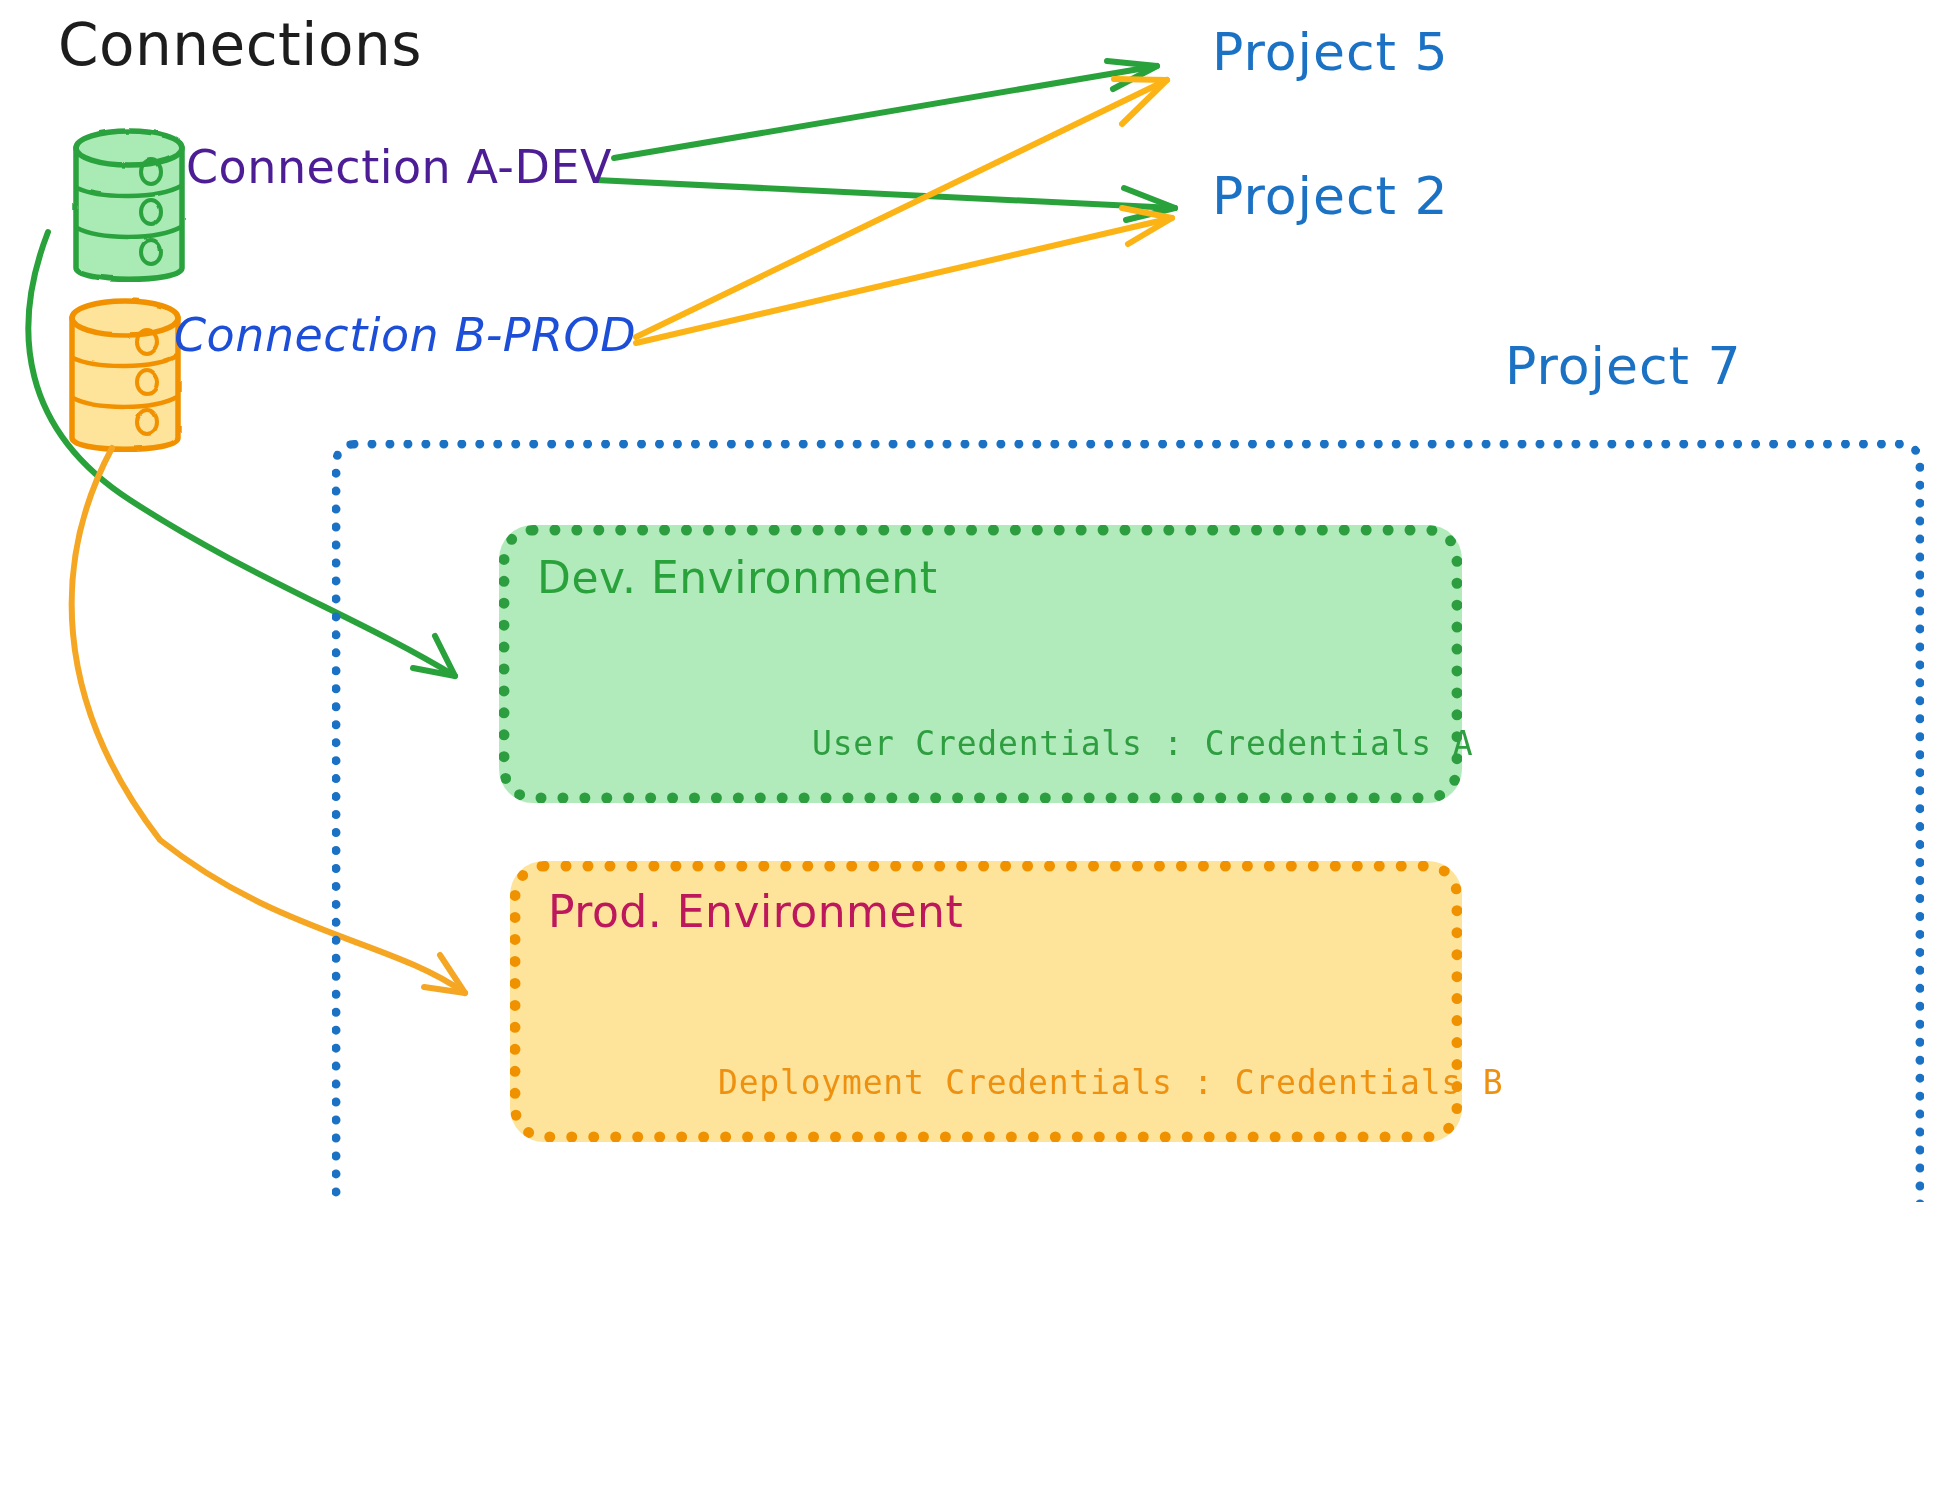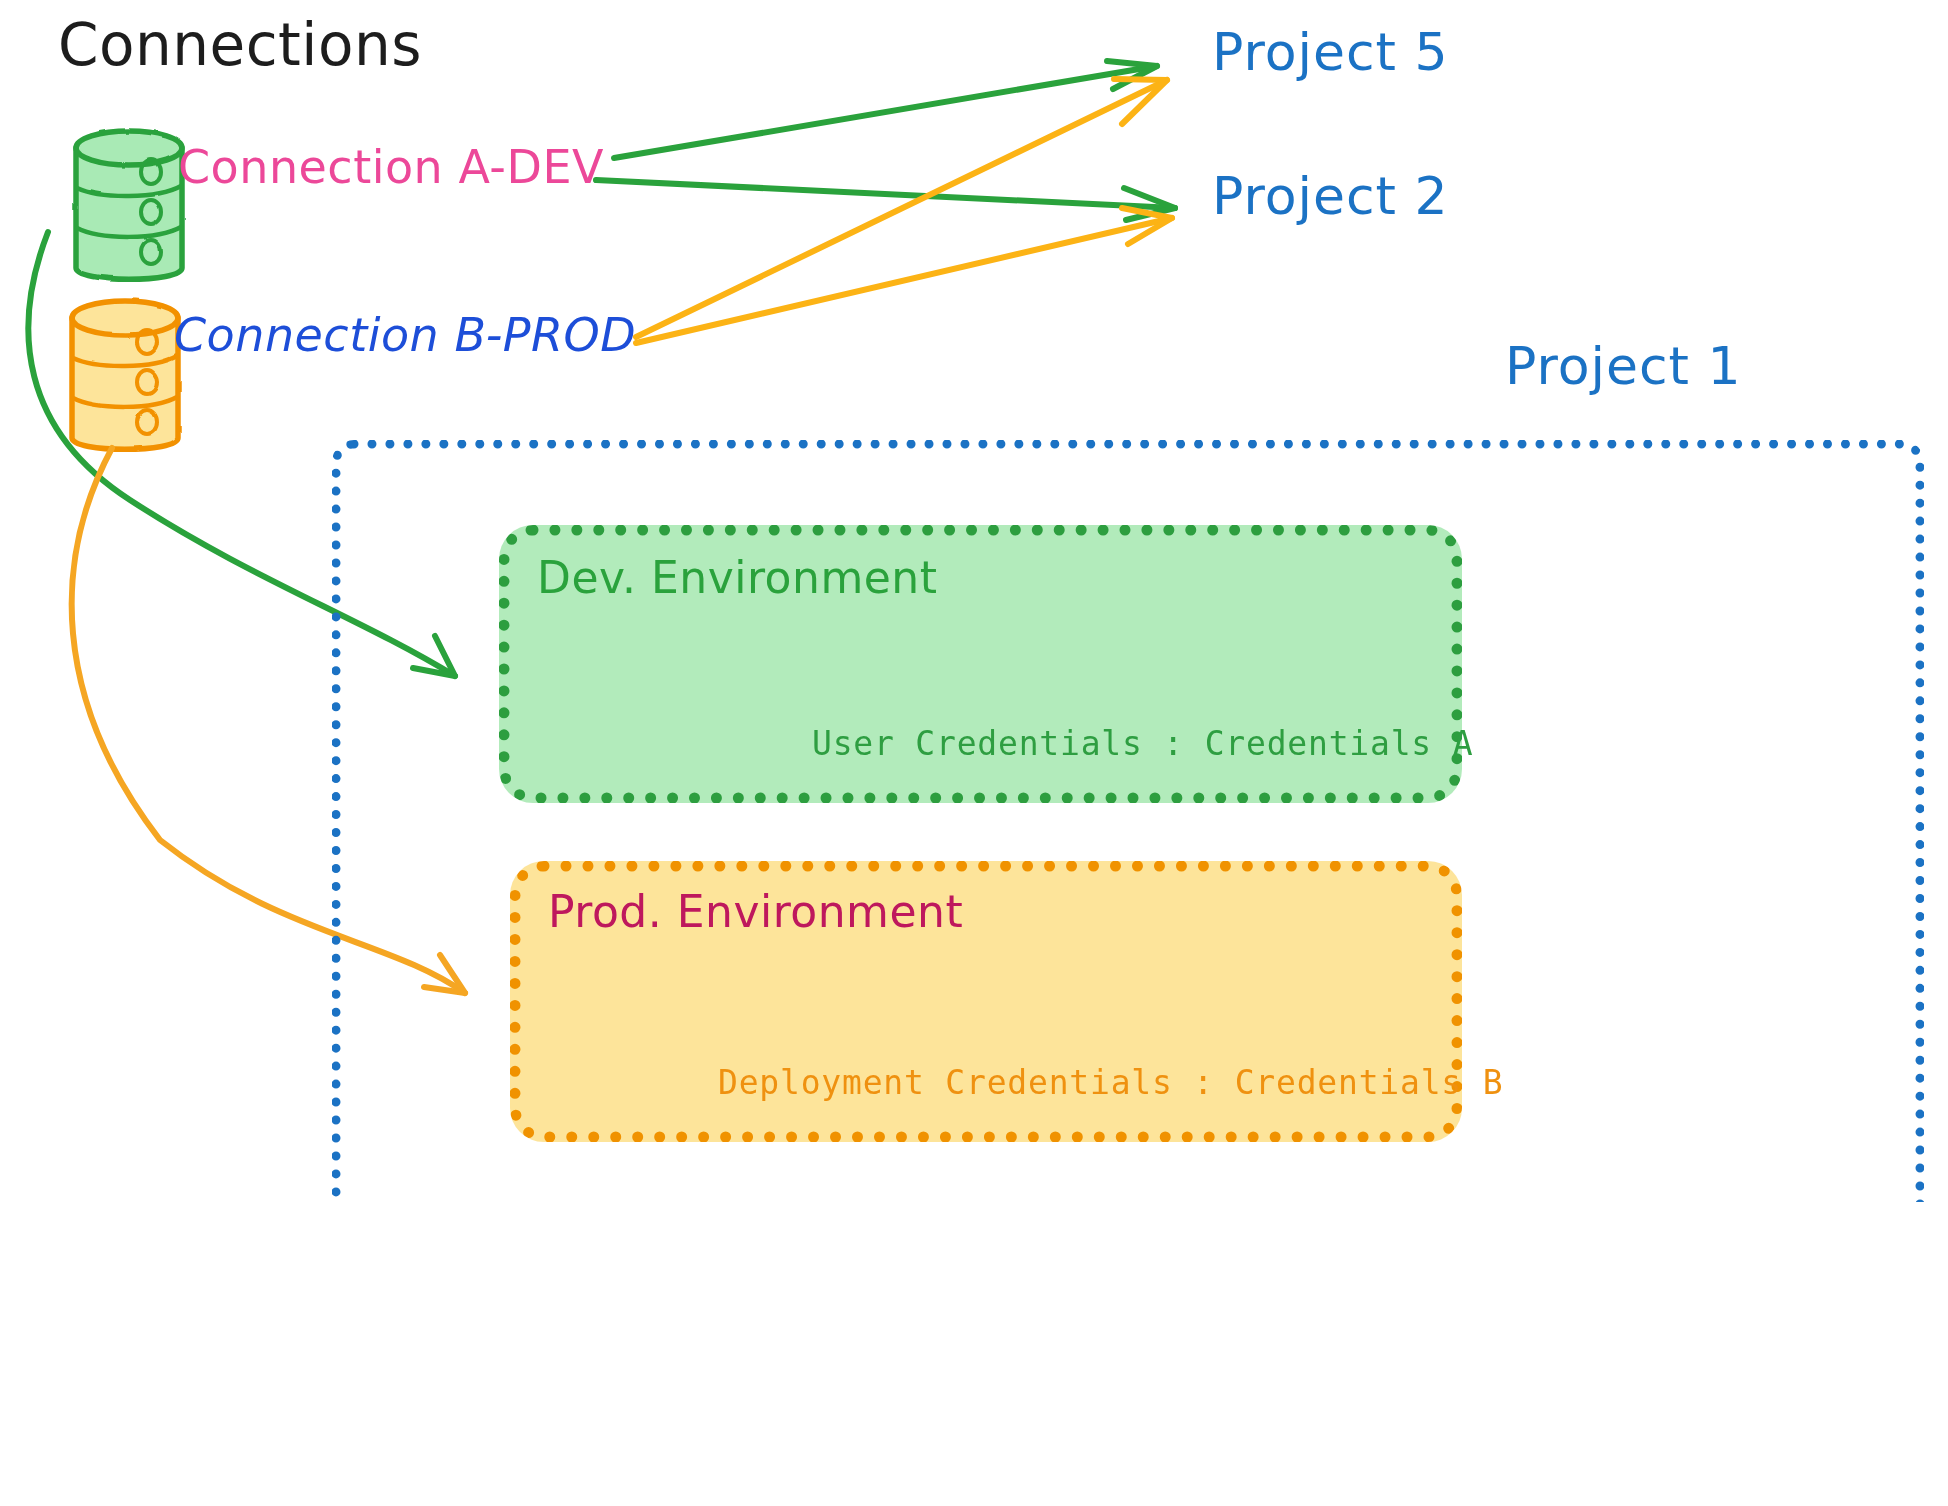--- a/index.html
+++ b/index.html
@@ -42,23 +42,23 @@
     font-weight: 400;
     color: #1d1d1d;
     letter-spacing: 0.5px;
   }
 
   .conn-label {
     font-size: 46px;
     letter-spacing: 0.5px;
   }
   .conn-a {
-    left: 178px;
+    left: 186px;
     top: 144px;
-    color: #ec4899;
+    color: #4c1d95;
   }
   .conn-b {
     left: 174px;
     top: 312px;
     color: #1d4ed8;
     font-style: italic;
   }
 
   .project-label {
     font-size: 52px;
@@ -214,21 +214,21 @@
   <div class="lbl title-connections">Connections</div>
 
   <div class="lbl conn-label conn-a">Connection A-DEV</div>
 
   <div class="lbl conn-label conn-b">Connection B-PROD</div>
 
   <div class="lbl project-label proj3">Project 5</div>
 
   <div class="lbl project-label proj2">Project 2</div>
 
-  <div class="lbl project-label proj1">Project 1</div>
+  <div class="lbl project-label proj1">Project 7</div>
 
   <div class="lbl cred-line cred-dev">User Credentials : Credentials A</div>
 
   <div class="lbl env-title env-dev">Dev. Environment</div>
 
   <div class="lbl env-title env-prod">Prod. Environment</div>
 
   <div class="lbl cred-line cred-prod">Deployment Credentials : Credentials B</div>
 
 </div>

